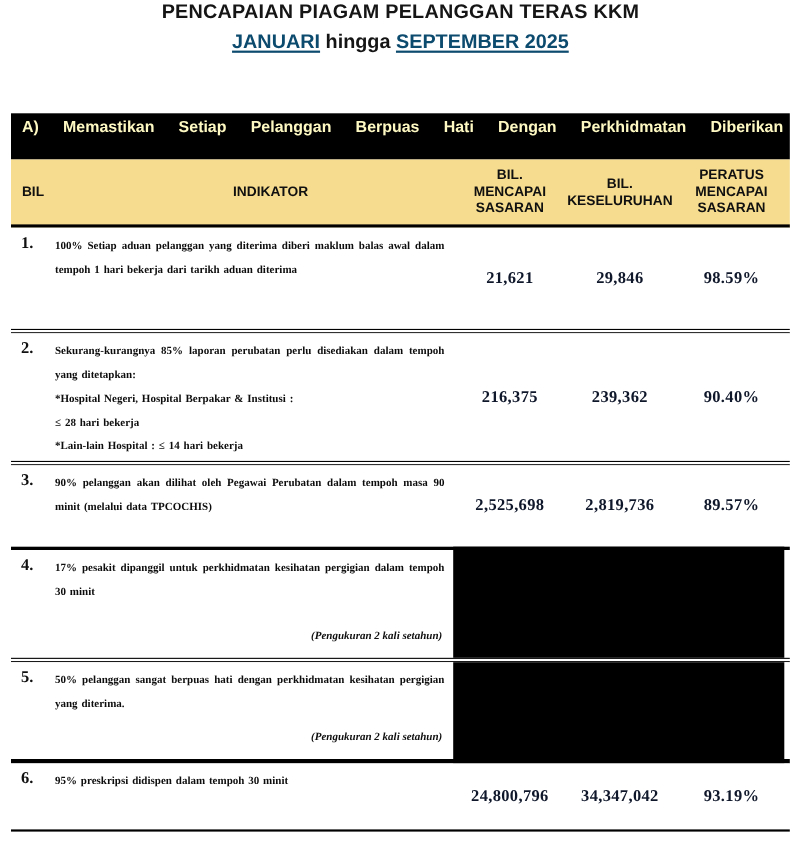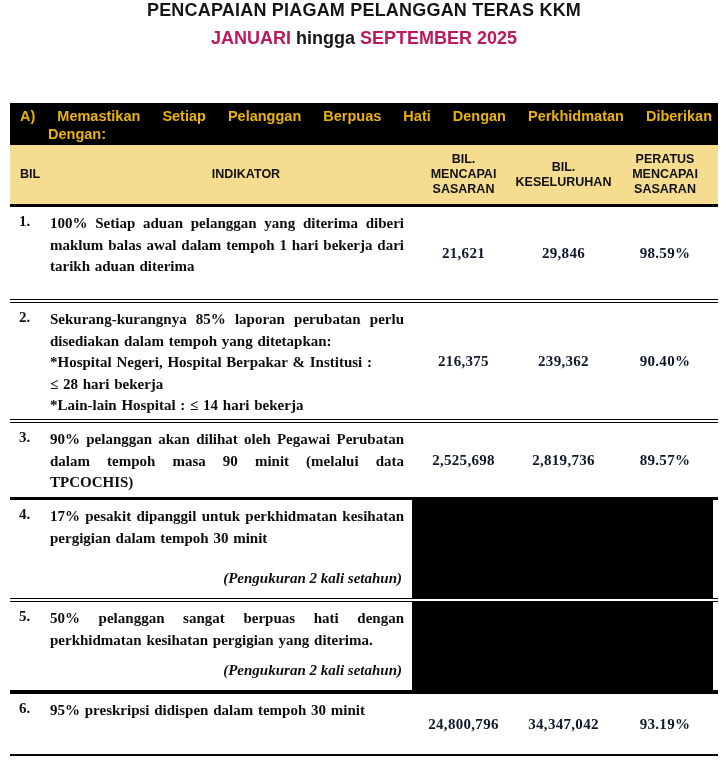--- a/index.html
+++ b/index.html
@@ -8,30 +8,30 @@
     width:728px; height:783px; position:relative; overflow:hidden;
     font-family:"Liberation Sans", sans-serif; color:#111;
   }
   
   .title-block { text-align:center; }
   .doc-title {
     font-size:18px; font-weight:bold; letter-spacing:0.2px; color:#151515;
   }
   .doc-subtitle { margin-top:7px; font-size:18px; font-weight:bold; color:#151515; }
   .doc-subtitle .link {
-    color:#be185d; text-decoration-thickness:2px;
+    color:#0c4a6e; text-decoration:underline; text-decoration-thickness:2px;
     text-underline-offset:2px;
   }
   .doc-subtitle .mid { margin:0 5px; }
 
   
   .doc-table { position:absolute; left:10px; top:103px; width:708px; }
 
   .section-header {
-    background:#000; color:#eab308; height:42px;
+    background:#000; color:#fef9c3; height:42px;
     padding:5px 6px 0 10px; font-weight:bold; font-size:14.5px; line-height:17.5px;
   }
   .sh-line1 { text-align:justify; text-align-last:justify; }
   .sh-line2 { padding-left:28px; }
 
   .header-row {
     display:flex; background:#f6dc8e; height:62px; border-bottom:3px solid #000;
     align-items:center; font-weight:bold; font-size:12.5px; line-height:15px;
     text-align:center; color:#101010;
   }
@@ -53,21 +53,21 @@
   .r5 { height:92px;  border-bottom:4px solid  #000; }
   .r6 { height:62px;  border-bottom:2px solid  #000; }
 
   .row .c-bil {
     font-family:"Liberation Serif", serif; font-weight:bold; font-size:15px;
     padding:6px 0 0 9px;
   }
   .row .c-ind {
     display:flex; flex-direction:column;
     padding:6px 8px 9px 0;
-    font-family:"Liberation Serif", serif; font-weight:bold; font-size:15px;
+    font-family:"Liberation Serif", serif; font-weight:bold; font-size:10px;
     line-height:21.5px; color:#0d0d0d;
   }
   .ind-text { text-align:justify; white-space:pre-line; word-spacing:1px; }
   .ind-note { margin-top:auto; text-align:right; font-style:italic; padding-right:2px; }
 
   .val {
     display:flex; align-items:center; justify-content:center;
     font-family:"Liberation Serif", serif; font-weight:bold; font-size:15px;
     letter-spacing:0.3px; color:#0f172a;
   }
@@ -83,21 +83,20 @@
   <div class="doc-title">PENCAPAIAN PIAGAM PELANGGAN TERAS KKM</div>
   <div class="doc-subtitle">
     <span class="link">JANUARI</span><span class="mid">hingga</span><span class="link">SEPTEMBER 2025</span>
   </div>
 </div>
 
 <div class="doc-table">
 
   <div class="section-header">
     <div class="sh-line1">A) Memastikan Setiap Pelanggan Berpuas Hati Dengan Perkhidmatan Diberikan</div>
-    <div class="sh-line2">Dengan:</div>
   </div>
 
   <div class="header-row">
     <div class="c-bil">BIL</div>
     <div class="c-ind">INDIKATOR</div>
     <div class="c-m">BIL.
 MENCAPAI
 SASARAN</div>
     <div class="c-k">BIL.
 KESELURUHAN</div>

